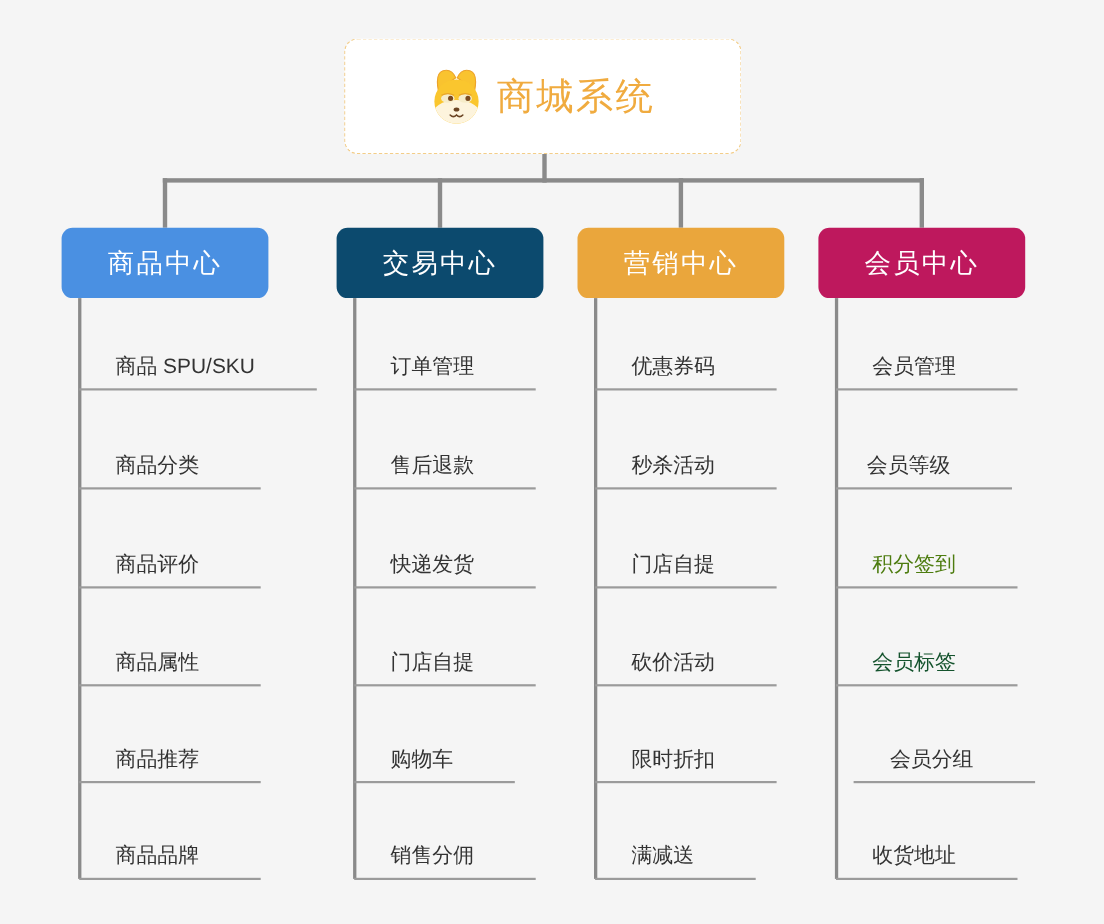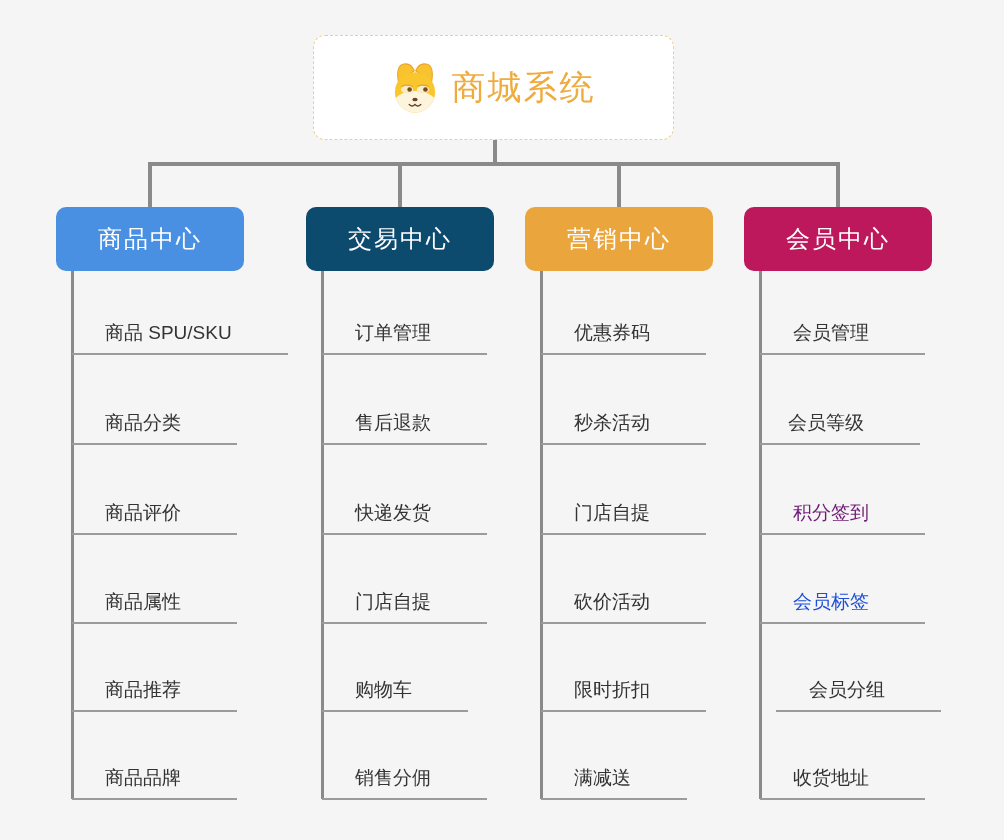--- a/index.html
+++ b/index.html
@@ -129,18 +129,18 @@
       <div class="leaf-item" style="left: 541px; top: 578px; border-bottom-color: rgb(155, 155, 155); color: rgb(51, 51, 51);">砍价活动</div>
       <div class="leaf-item" style="left: 541px; top: 666px; border-bottom-color: rgb(155, 155, 155); color: rgb(51, 51, 51);">限时折扣</div>
       <div class="leaf-item" style="left: 541px; top: 754px; border-bottom-color: rgb(155, 155, 155); color: rgb(51, 51, 51);">满减送</div>
       <div class="line" style="left: 836px; top: 162px; width: 4px; height: 45px; background: rgb(138, 138, 138);"></div>
       <div class="line" style="left: 758.5px; top: 271px; width: 3px; height: 528px; background: rgb(138, 138, 138);"></div>
       <div class="branch-box" style="left: 744px; background: #be185d;">
         <span>会员中心</span>
       </div>
       <div class="leaf-item" style="left: 760px; top: 309px; border-bottom-color: rgb(155, 155, 155); color: rgb(51, 51, 51);">会员管理</div>
       <div class="leaf-item" style="left: 760px; top: 399px; border-bottom-color: rgb(155, 155, 155); color: rgb(51, 51, 51); padding-left: 28px;">会员等级</div>
-      <div class="leaf-item" style="left: 760px; top: 489px; border-bottom-color: rgb(155, 155, 155); color: #701a75;">积分签到</div>
-      <div class="leaf-item" style="left: 760px; top: 578px; border-bottom-color: rgb(155, 155, 155); color: #1d4ed8;">会员标签</div>
+      <div class="leaf-item" style="left: 760px; top: 489px; border-bottom-color: rgb(155, 155, 155); color: #4d7c0f;">积分签到</div>
+      <div class="leaf-item" style="left: 760px; top: 578px; border-bottom-color: rgb(155, 155, 155); color: #14532d;">会员标签</div>
       <div class="leaf-item" style="left: 776px; top: 666px; border-bottom-color: rgb(155, 155, 155); color: rgb(51, 51, 51);">会员分组</div>
       <div class="leaf-item" style="left: 760px; top: 754px; border-bottom-color: rgb(155, 155, 155); color: rgb(51, 51, 51);">收货地址</div>
     </div>
 </div>
 
 </body></html>

